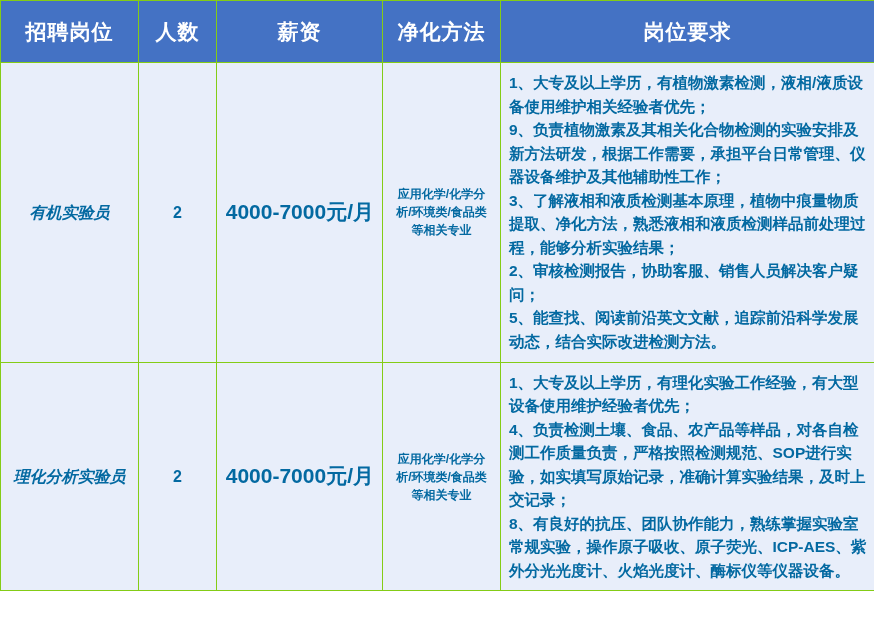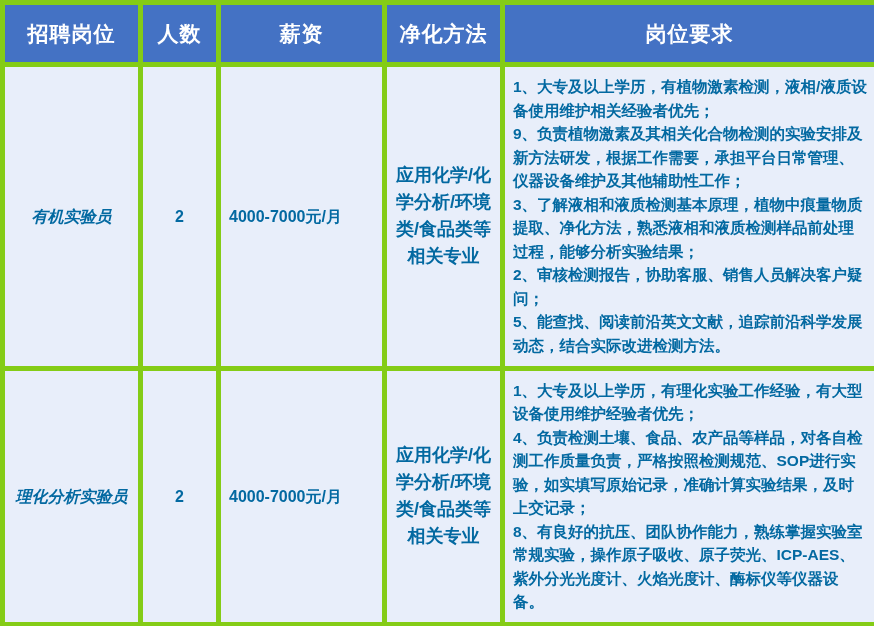--- a/index.html
+++ b/index.html
@@ -13,21 +13,21 @@
     font-family: "Liberation Sans", "DejaVu Sans", sans-serif;
     overflow: hidden;
   }
   #recruit-table {
     border-collapse: collapse;
     width: 874px;
     table-layout: fixed;
   }
   #recruit-table th,
   #recruit-table td {
-    border: 5px solid #84cc16;
+    border: 1px solid #84cc16;
     vertical-align: middle;
     box-sizing: border-box;
     margin-left: 20px;
   }
   thead th {
     background: #4472c4;
     color: #ffffff;
     font-size: 21px;
     font-weight: bold;
     text-align: center;
@@ -46,26 +46,26 @@
   td.c-post {
     text-align: center;
     font-size: 16px;
     font-style: italic;
   }
   td.c-num {
     text-align: center;
     font-size: 16px;
   }
   td.c-salary {
-    text-align: left;
-    font-size: 16px;
+    text-align: right;
+    font-size: 21px;
   }
   td.c-major {
     text-align: center;
-    font-size: 18px;
+    font-size: 12px;
     line-height: 1.5;
   }
   td.c-req {
     text-align: left;
     font-size: 15.5px;
     line-height: 1.52;
     padding: 8px 6px 8px 8px;
   }
   .col-post  { width: 138px; }
   .col-num   { width: 78px; }

